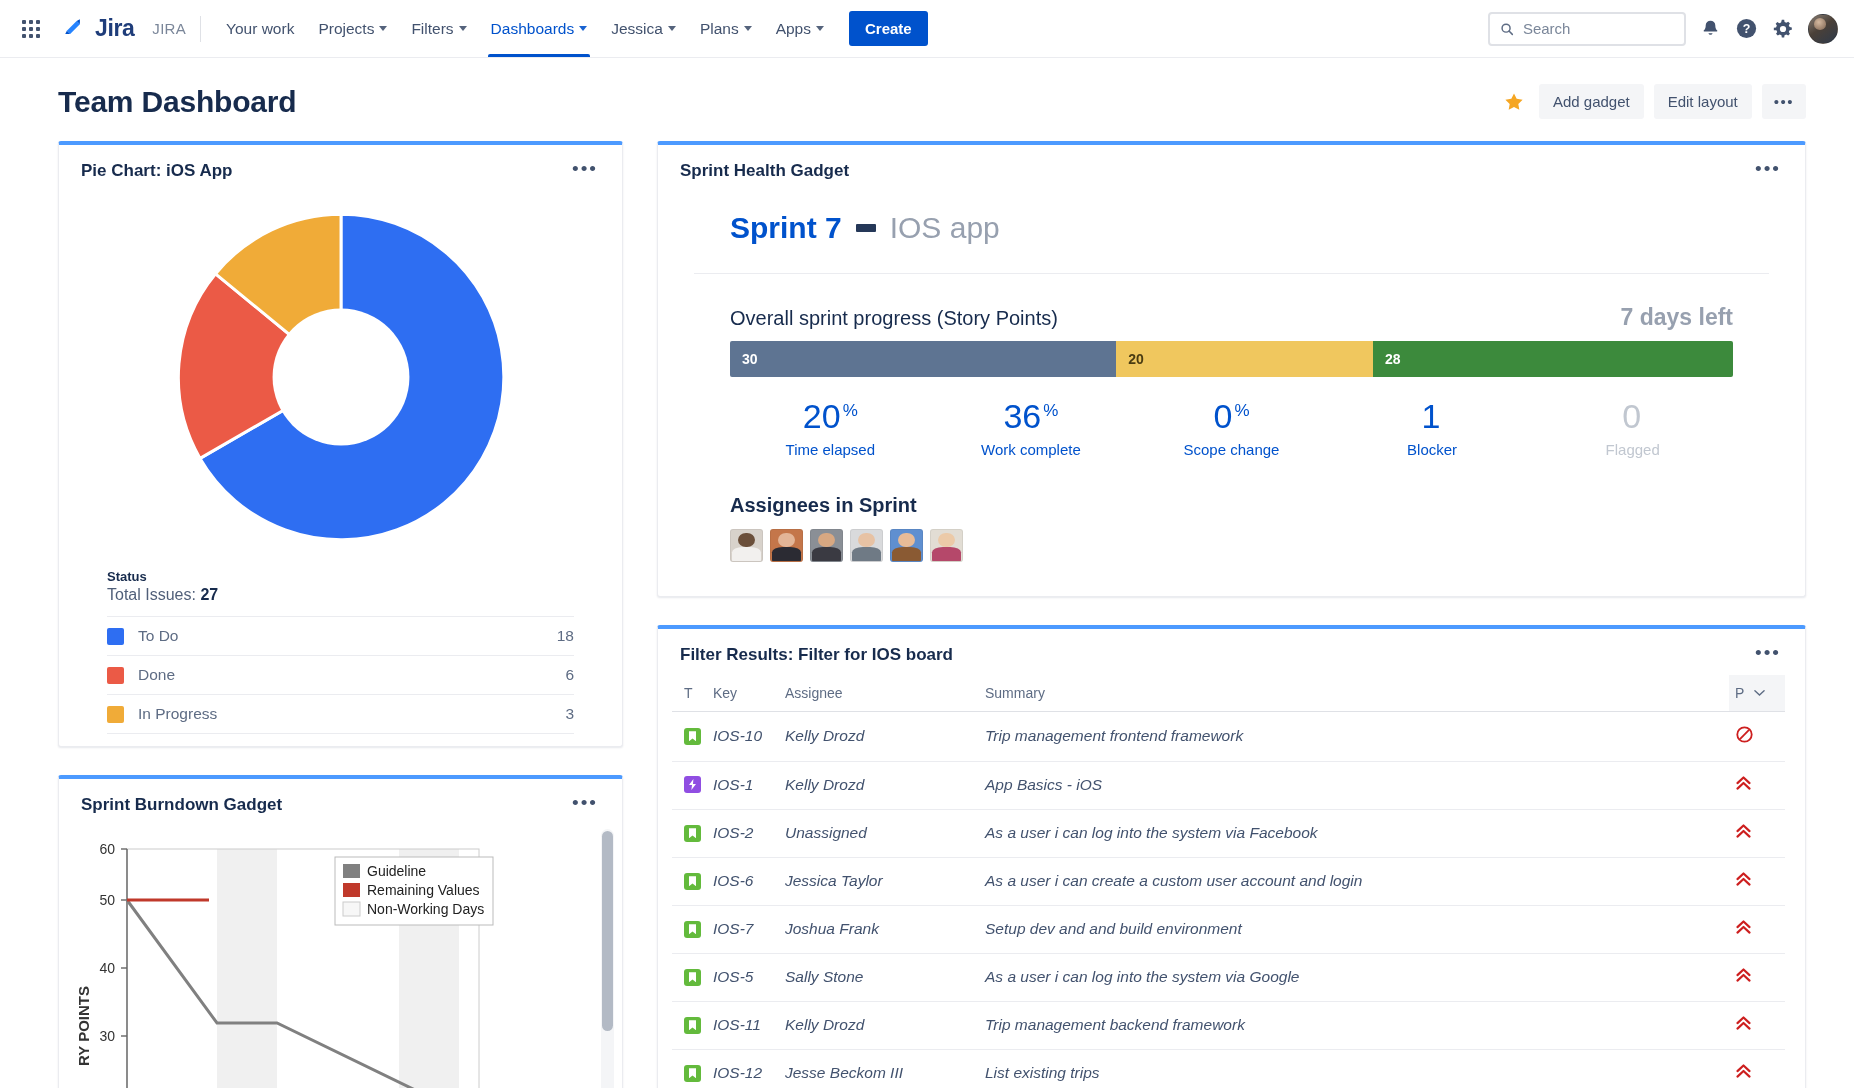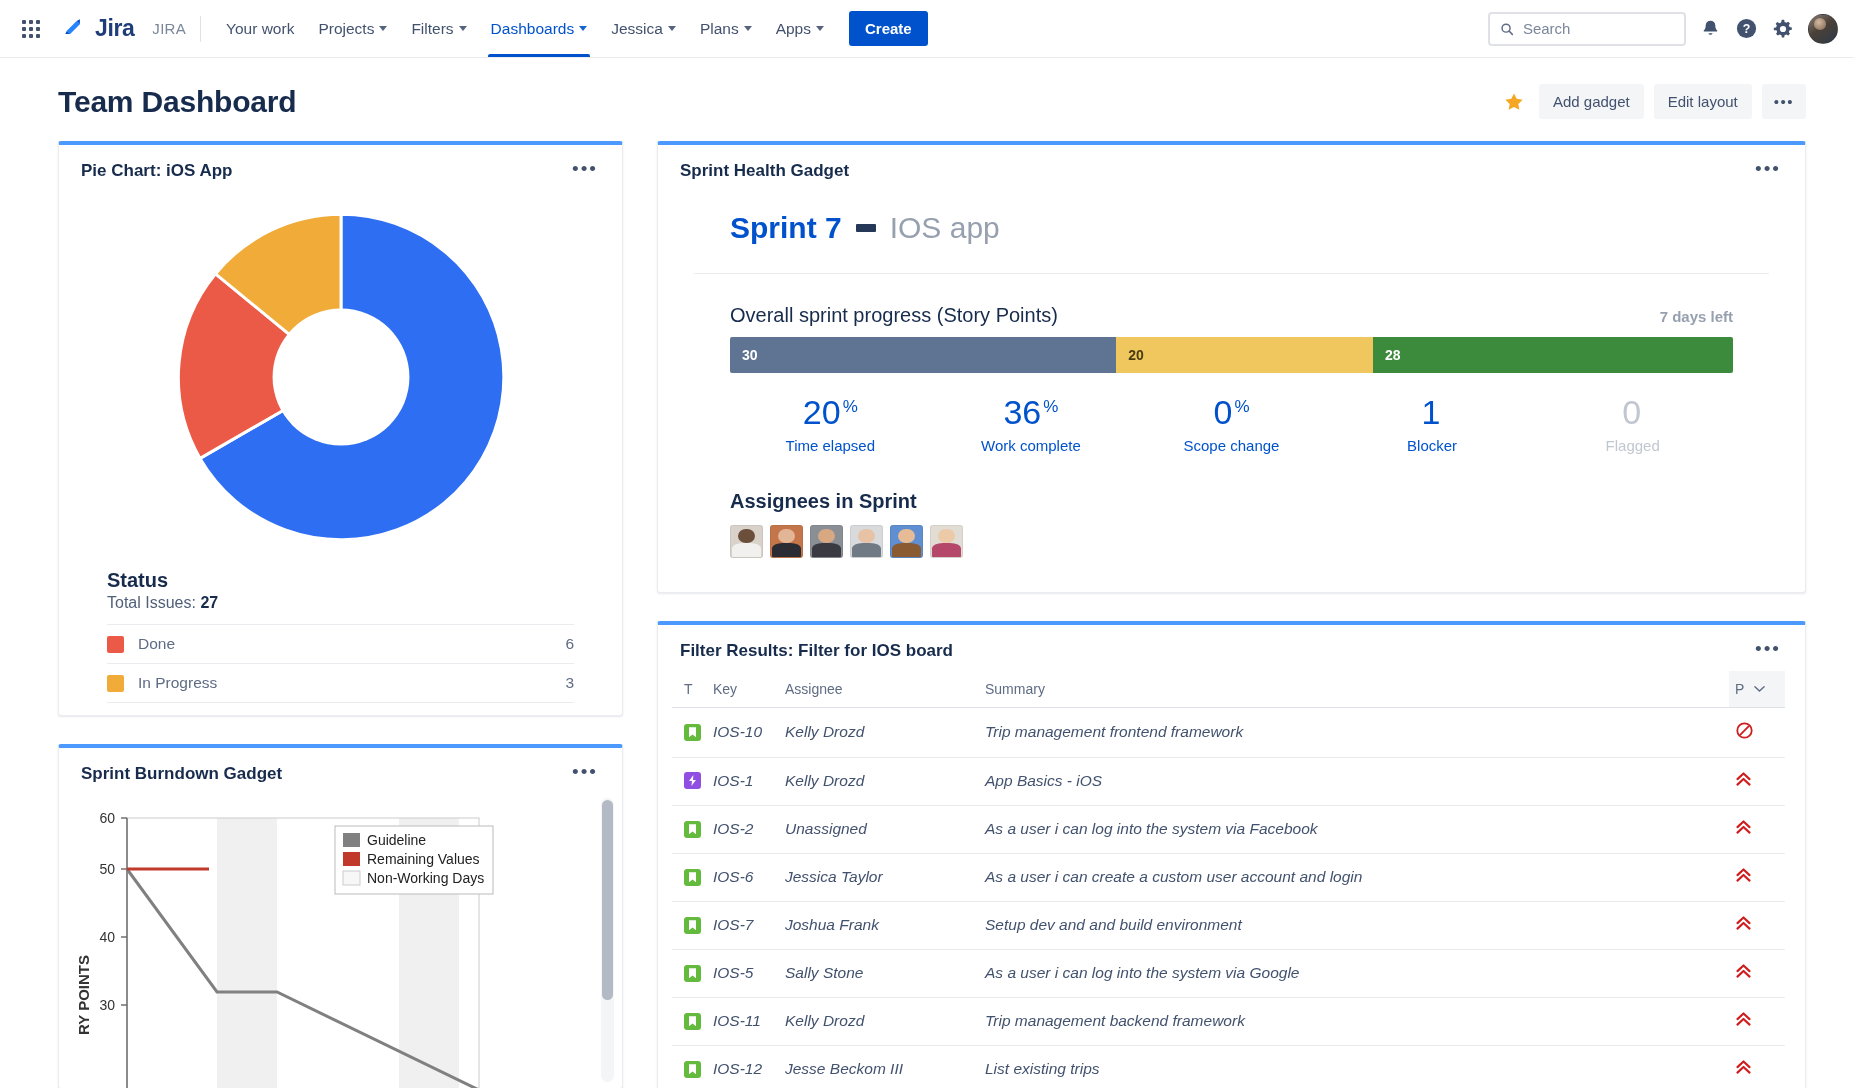--- a/index.html
+++ b/index.html
@@ -153,21 +153,21 @@
     font-size: 19px; letter-spacing: 2px; line-height: 12px;
     cursor: pointer; padding: 2px 4px;
   }
 
   
   .pie-wrap {
     display:flex; justify-content:center; align-items:center;
     padding: 6px 0 2px 0;
   }
   .status-block { padding: 4px 48px 12px 48px; }
-  .status-label { font-size: 20px; font-weight: 700; color: #172b4d; }
+  .status-label { font-size: 13px; font-weight: 700; color: #172b4d; }
   .total-issues {
     font-size: 16px; color: #505f79; margin-top: 2px;
   }
   .total-issues b { color: #172b4d; font-weight: 700; }
   .legend-table {
     width: 100%; border-collapse: collapse; margin-top: 12px;
   }
   .legend-table tr { border-bottom: 1px solid #ebecf0; }
   .legend-table tr:first-child { border-top: 1px solid #ebecf0; }
   .legend-table td {
@@ -206,21 +206,21 @@
     display:inline-block;
   }
   .sprint-board {
     font-size: 30px; font-weight: 500; color: #97a0af;
   }
   .progress-head {
     display:flex; align-items:baseline; margin: 30px 0 10px 36px; padding-right: 36px;
   }
   .progress-title { font-size: 20px; font-weight: 700; color: #172b4d; }
   .progress-title span { font-weight: 400; }
-  .days-left { margin-left: auto; font-size: 15px; color: #97a0af; font-weight: 600; }
+  .days-left { margin-left: auto; font-size: 23px; color: #97a0af; font-weight: 600; }
   .progress-bar {
     display: flex; height: 36px; margin: 0 36px; border-radius: 2px; overflow: hidden;
   }
   .pseg {
     display: flex; align-items: center;
     padding-left: 12px;
     font-size: 14px; font-weight: 700; color: #fff;
   }
   .metrics {
     display: flex; margin: 22px 36px 0 36px;
@@ -418,20 +418,29 @@
         </svg>
       </div>
       <div class="status-block">
         <div class="status-label">Status</div>
         <div class="total-issues">
           <span>Total Issues:</span>
           <b>27</b>
         </div>
         <table class="legend-table">
           <tbody>
+            <tr>
+              <td>
+                <span class="legend-td-label">
+                  <span class="swatch" style="background:#2e6ef2"></span>
+                  <span>To Do</span>
+                </span>
+              </td>
+              <td class="legend-count">18</td>
+            </tr>
             <tr>
               <td>
                 <span class="legend-td-label">
                   <span class="swatch" style="background:#eb5a46"></span>
                   <span>Done</span>
                 </span>
               </td>
               <td class="legend-count">6</td>
             </tr>
             <tr>

